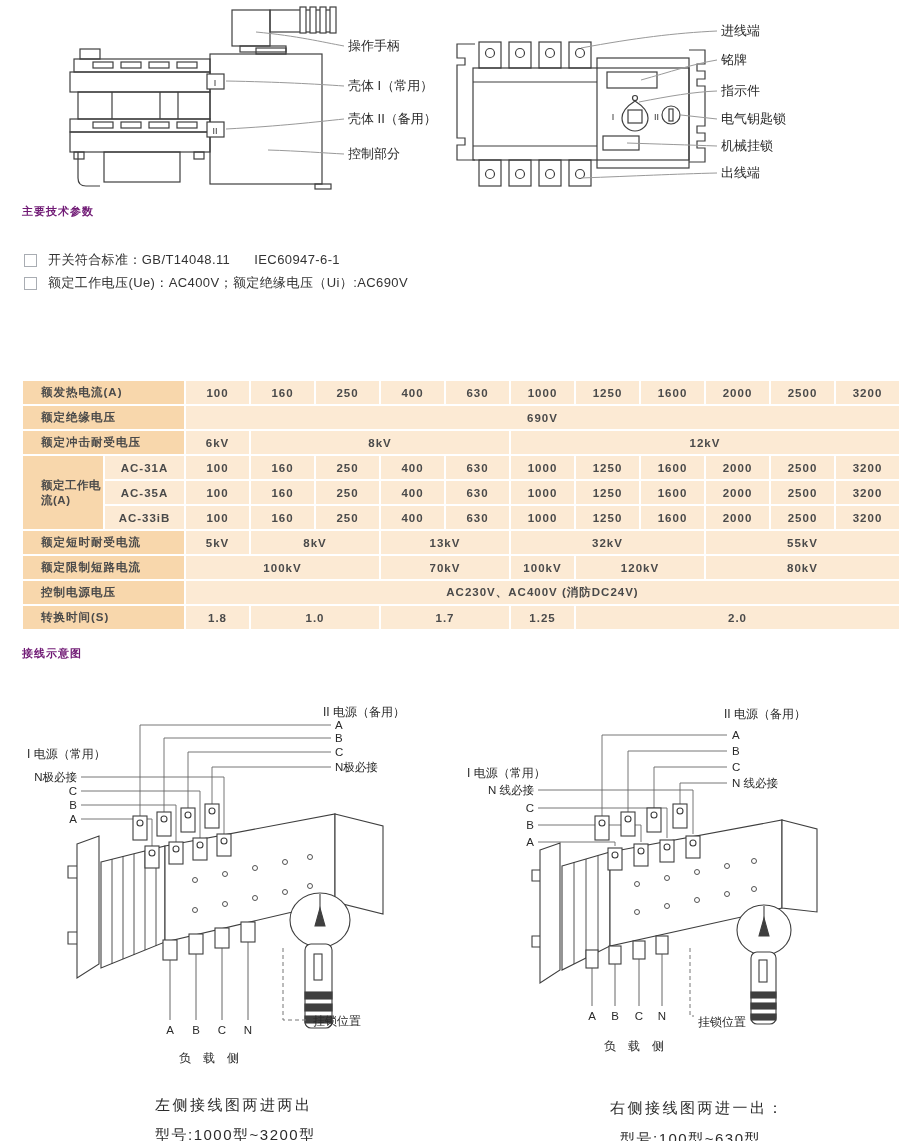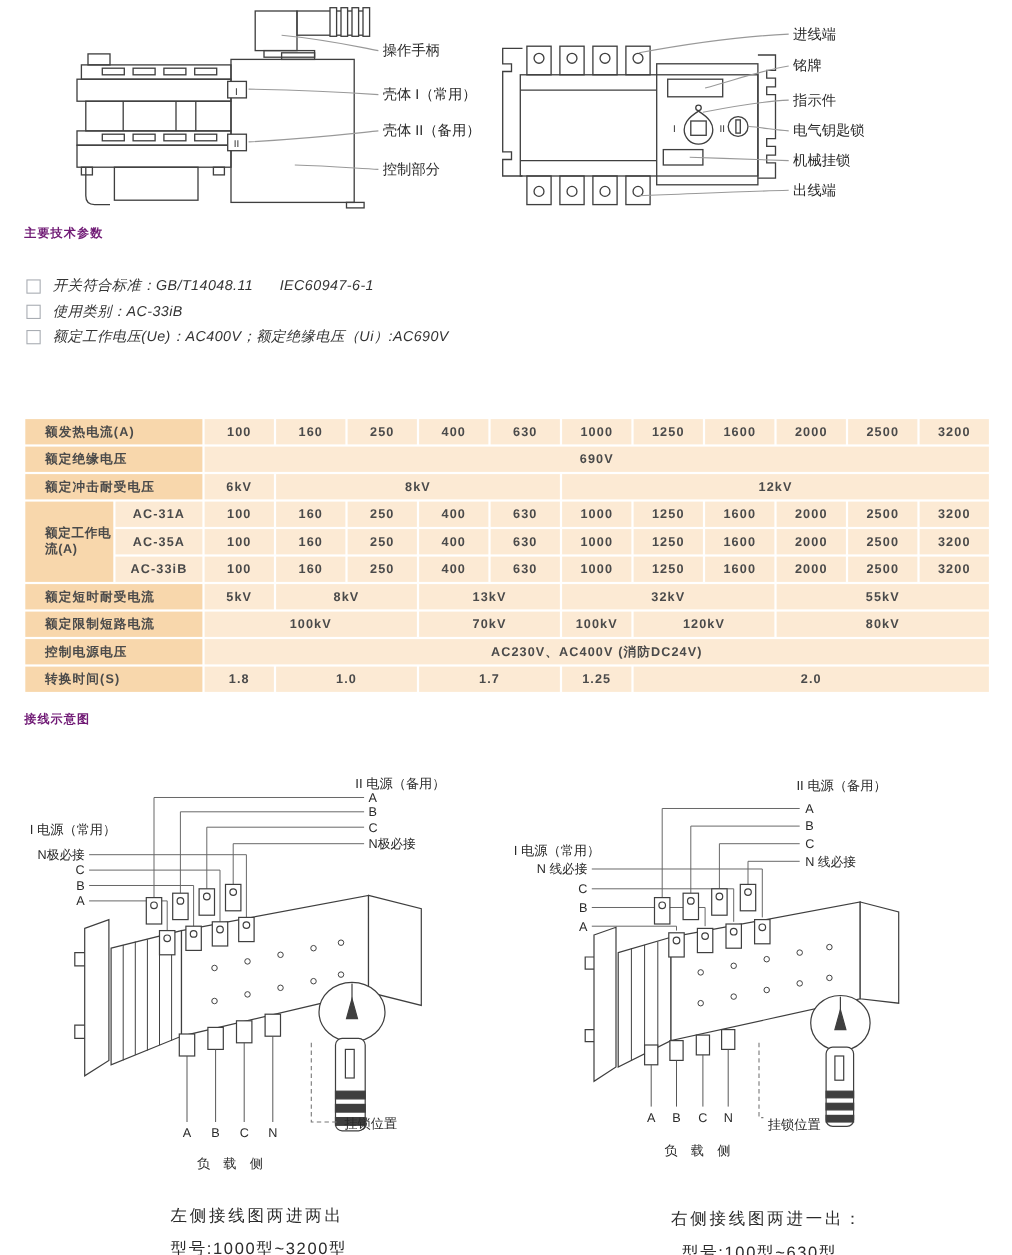--- a/index.html
+++ b/index.html
@@ -7,21 +7,21 @@
         font-family:"Liberation Sans",sans-serif;}
   .abs{position:absolute;}
   svg{overflow:visible;}
   svg text{font-family:"Liberation Sans",sans-serif;fill:#2e2e2e;}
   .dlabel{font-size:13px;fill:#2a2a2a;}
   .wl{font-size:11.5px;fill:#2a2a2a;}
   .wt{font-size:12px;fill:#2a2a2a;}
   .tiny{font-size:9px;fill:#2a2a2a;}
   .h-blue{position:absolute;font-size:11px;font-weight:bold;color:#701a75;letter-spacing:1px;}
   .bullets{position:absolute;left:24px;top:252px;}
-  .bullet{display:flex;align-items:flex-start;margin-bottom:8px;font-size:13px;color:#333;font-style:italic;}
+  .bullet{display:flex;align-items:flex-start;margin-bottom:8px;font-size:13px;color:#333;}
   .bullet .box{width:11px;height:11px;border:1px solid #a9adb3;margin-right:11px;margin-top:2px;flex:none;background:#fff;}
   .bullet .bt{white-space:pre-wrap;letter-spacing:0.4px;line-height:15px;}
   table.spec{position:absolute;left:21px;top:379px;border-collapse:separate;border-spacing:2px;table-layout:fixed;}
   .spec td{height:23px;text-align:center;font-size:11.5px;color:#4a4a4a;font-weight:bold;
            letter-spacing:1px;padding:0 2px;overflow:hidden;white-space:nowrap;}
   .spec td.lbl{background:#f8d7ac;text-align:left;padding-left:18px;}
   .spec td.val{background:#fcead4;}
   .spec td.group{white-space:normal;line-height:1.25;letter-spacing:0.5px;}
   .wire{position:absolute;top:698px;width:440px;height:443px;}
   .cap{position:absolute;font-size:15px;color:#2b2b2b;letter-spacing:2.5px;font-weight:normal;}
@@ -134,24 +134,20 @@
 
   <div class="h-blue" style="left:22px;top:204px">主要技术参数</div>
 
   <div class="bullets">
     <div class="bullet">
       <span class="box"></span>
       <span class="bt">开关符合标准：GB/T14048.11      IEC60947-6-1</span>
     </div>
     <div class="bullet">
       <span class="box"></span>
-      <span class="bt">使用类别：AC-33iB</span>
-    </div>
-    <div class="bullet">
-      <span class="box"></span>
       <span class="bt">额定工作电压(Ue)：AC400V；额定绝缘电压（Ui）:AC690V</span>
     </div>
   </div>
 
   <table class="spec">
     <colgroup>
       <col style="width:80px">
         <col style="width:79px">
       <col style="width:63px">
         <col style="width:63px">

